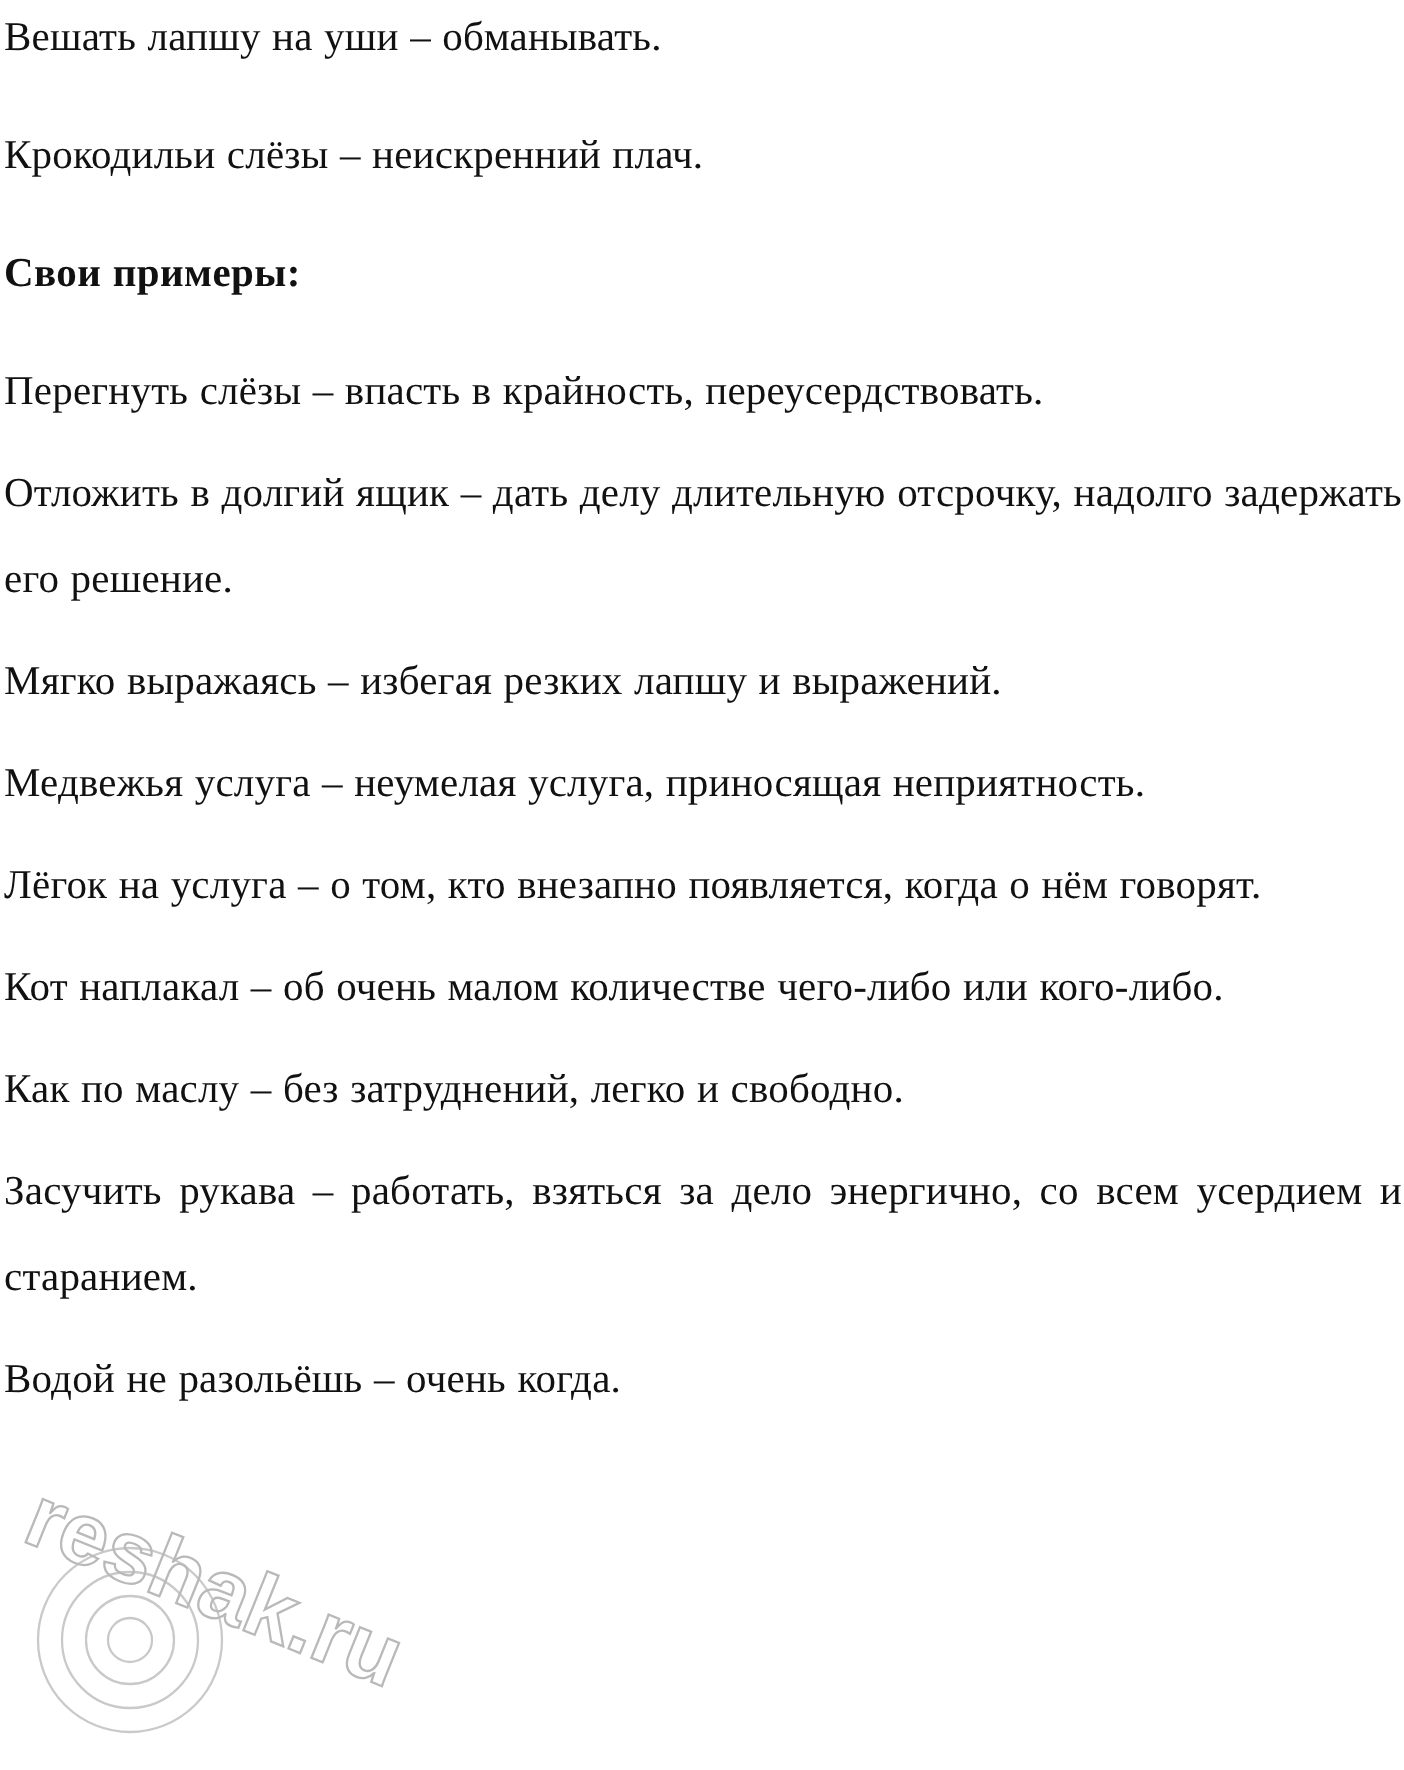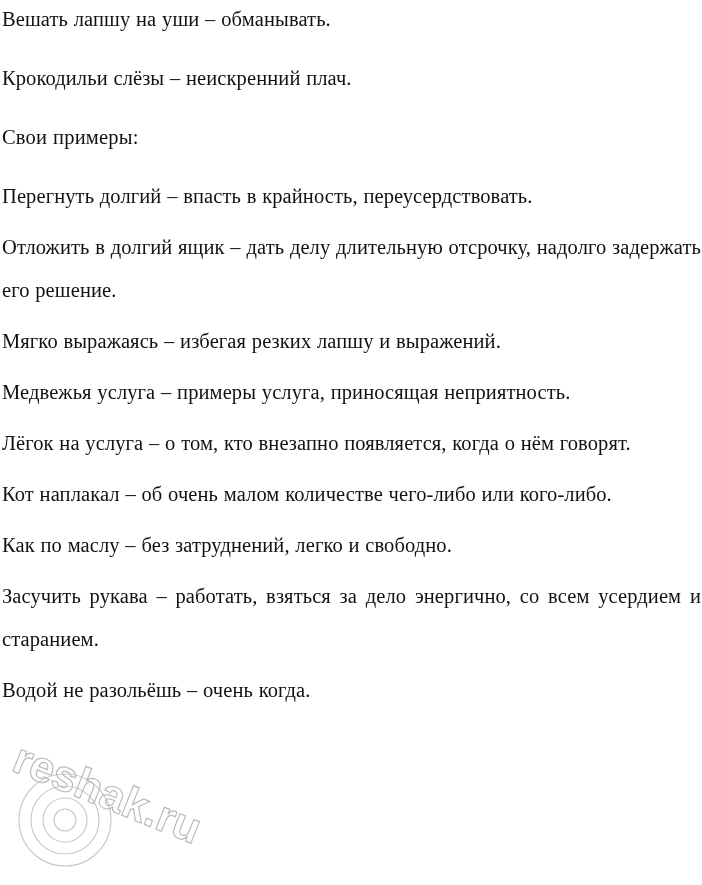--- a/index.html
+++ b/index.html
@@ -36,21 +36,21 @@
     font-size: 20.5px;
     line-height: 43px;
     margin: 0;
     padding: 0;
     color: #111111;
     letter-spacing: 0.1px;
     word-spacing: 0.5px;
   }
 
   .entry.heading {
-    font-weight: normal;
+    font-weight: bold;
     letter-spacing: 0.2px;
   }
 
   .entry.justified {
     text-align: justify;
     text-align-last: left;
   }
 
   .entry.plain {
     white-space: nowrap;
@@ -93,27 +93,27 @@
   <div class="doc" id="doc-body" style="top: -2px;">
       <p class="entry plain">Вешать лапшу на уши – обманывать.</p>
       <div class="gap-para"></div>
       <div class="gap-para"></div>
       <p class="entry plain">Крокодильи слёзы – неискренний плач.</p>
       <div class="gap-para"></div>
       <div class="gap-para"></div>
       <p class="entry heading">Свои примеры:</p>
       <div class="gap-para"></div>
       <div class="gap-para"></div>
-      <p class="entry plain">Перегнуть долгий – впасть в крайность, переусердствовать.</p>
+      <p class="entry plain">Перегнуть слёзы – впасть в крайность, переусердствовать.</p>
       <div class="gap-para"></div>
       <p class="entry justified">Отложить в долгий ящик – дать делу длительную отсрочку, надолго задержать его решение.</p>
       <div class="gap-para"></div>
       <p class="entry plain">Мягко выражаясь – избегая резких лапшу и выражений.</p>
       <div class="gap-para"></div>
-      <p class="entry plain">Медвежья услуга – примеры услуга, приносящая неприятность.</p>
+      <p class="entry plain">Медвежья услуга – неумелая услуга, приносящая неприятность.</p>
       <div class="gap-para"></div>
       <p class="entry plain">Лёгок на услуга – о том, кто внезапно появляется, когда о нём говорят.</p>
       <div class="gap-para"></div>
       <p class="entry plain">Кот наплакал – об очень малом количестве чего-либо или кого-либо.</p>
       <div class="gap-para"></div>
       <p class="entry plain">Как по маслу – без затруднений, легко и свободно.</p>
       <div class="gap-para"></div>
       <p class="entry justified">Засучить рукава – работать, взяться за дело энергично, со всем усердием и старанием.</p>
       <div class="gap-para"></div>
       <p class="entry plain">Водой не разольёшь – очень когда.</p>

